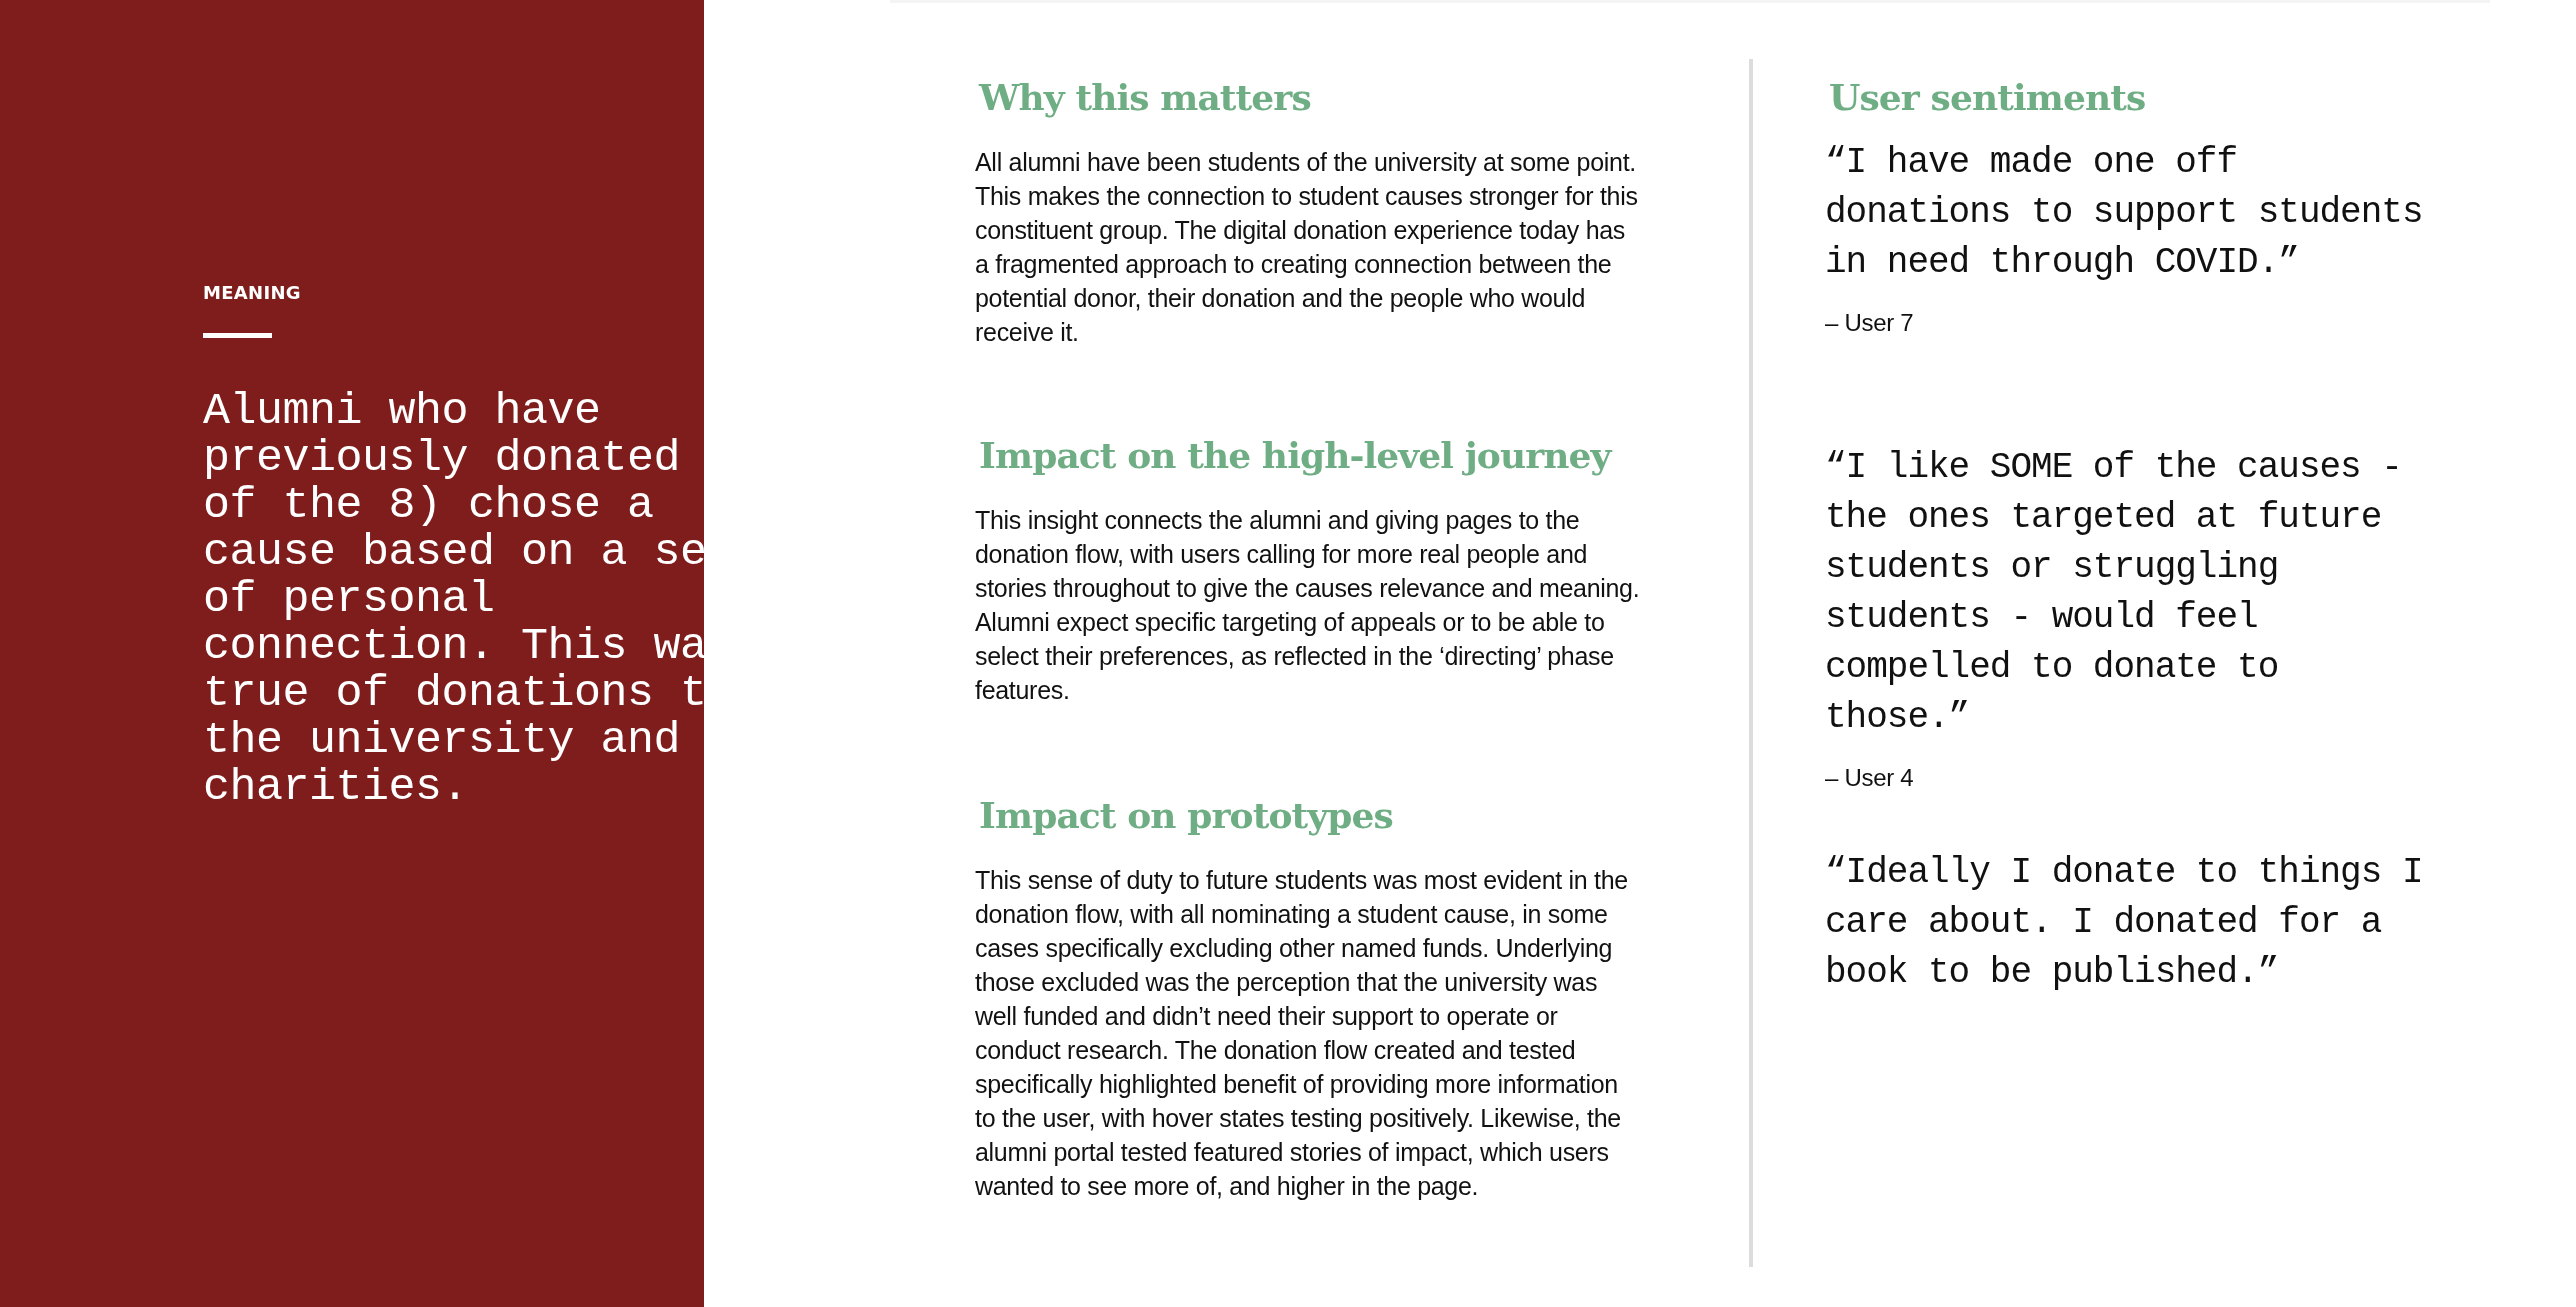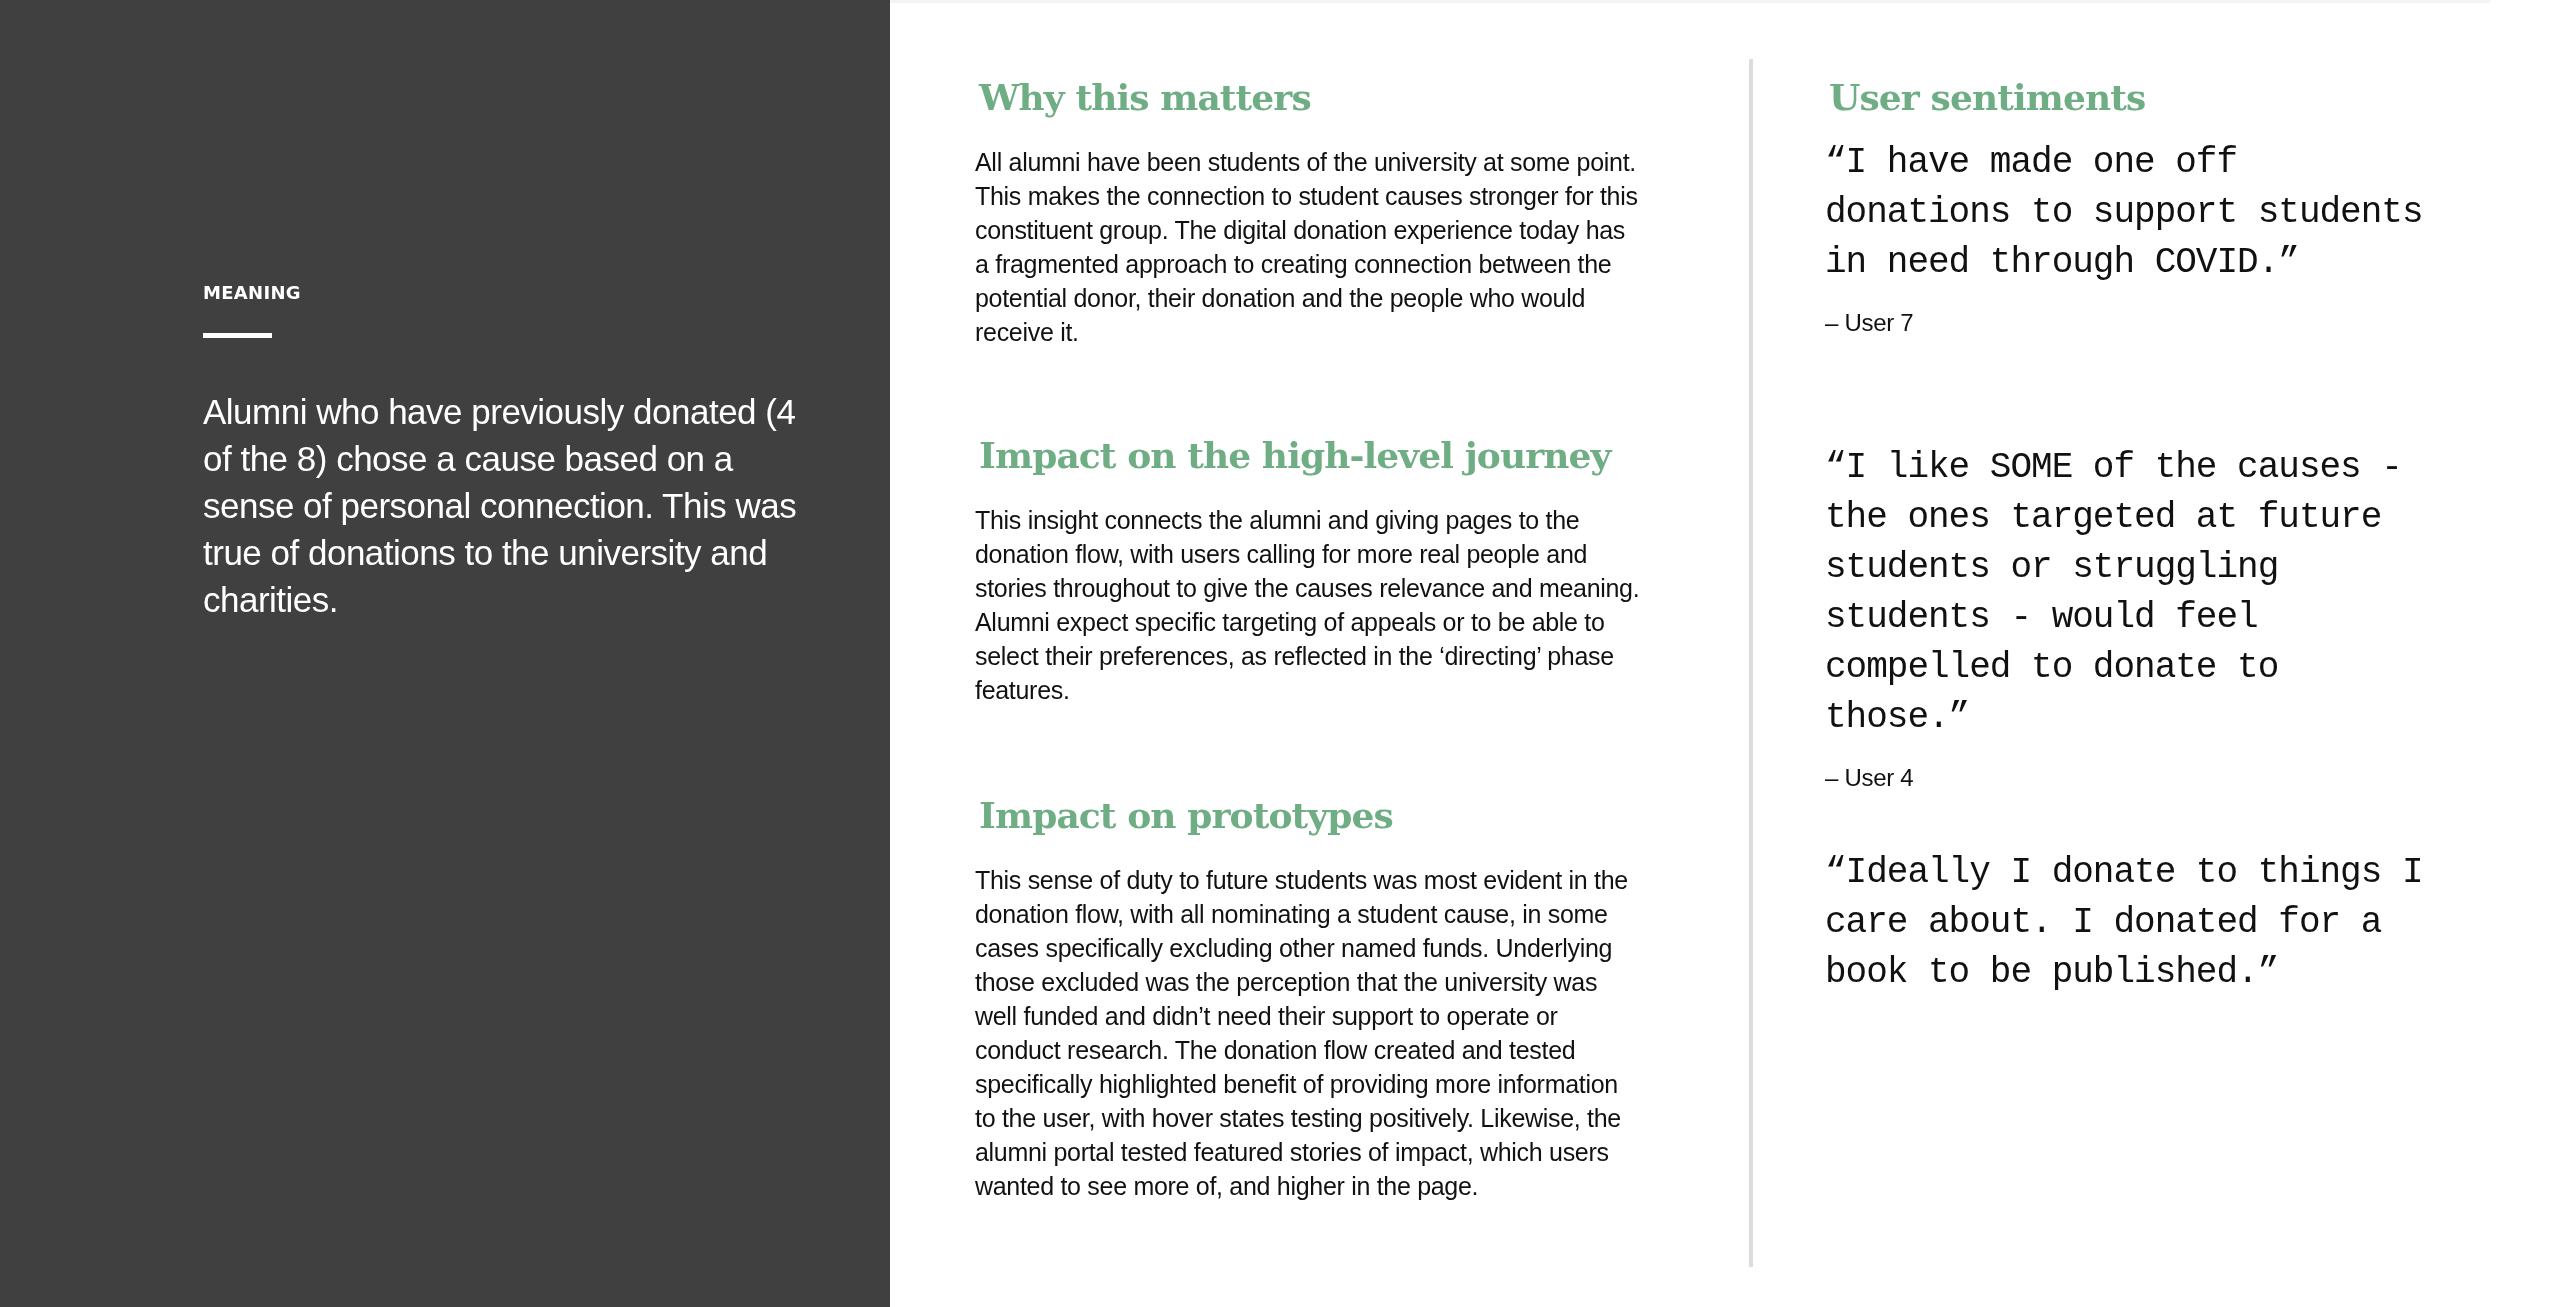--- a/index.html
+++ b/index.html
@@ -6,43 +6,43 @@
     body {
       width: 2576px; height: 1307px; position: relative; overflow: hidden;
       background: #ffffff;
       font-family: "Liberation Sans", sans-serif;
     }
     .top-strip {
       position: absolute; left: 890px; top: 0; width: 1600px; height: 2.6px;
       background: #f4f4f4;
     }
     .left-panel {
-      position: absolute; left: 0; top: 0; width: 890px; height: 1307px;
-      background: #404040;
+      position: absolute; left: 0; top: 0; width: 704px; height: 1307px;
+      background: #7f1d1d;
     }
     .left-inner {
       position: absolute; left: 203px; top: 279px; width: 606px;
       color: #ffffff;
     }
     .eyebrow {
       font-family: "DejaVu Sans", sans-serif;
       font-weight: bold; font-size: 18px; letter-spacing: 0.3px;
       line-height: 28px;
     }
     .headline {
       font-family: "DejaVu Serif", serif; font-weight: bold;
       font-size: 35px; line-height: 45px; margin-top: 17.3px;
       letter-spacing: -0.7px;
     }
     .rule {
       width: 69px; height: 5.2px; background: #ffffff; margin-top: 26px;
     }
     .lead {
-      font-family: Liberation Sans, sans-serif;
-      font-size: 35px; line-height: 47px; margin-top: 50px; width: 606px;
+      font-family: Liberation Mono, monospace;
+      font-size: 45px; line-height: 47px; margin-top: 50px; width: 606px;
       letter-spacing: -0.5px;
     }
     .mid-col {
       position: absolute; left: 975px; top: 69px; width: 667px;
     }
     .section { position: absolute; left: 0; width: 667px; }
     .section-title {
       font-family: "DejaVu Serif", serif; font-weight: bold;
       color: #6fae84; font-size: 36px; line-height: 48px;
       letter-spacing: -0.9px; margin: 4px;

